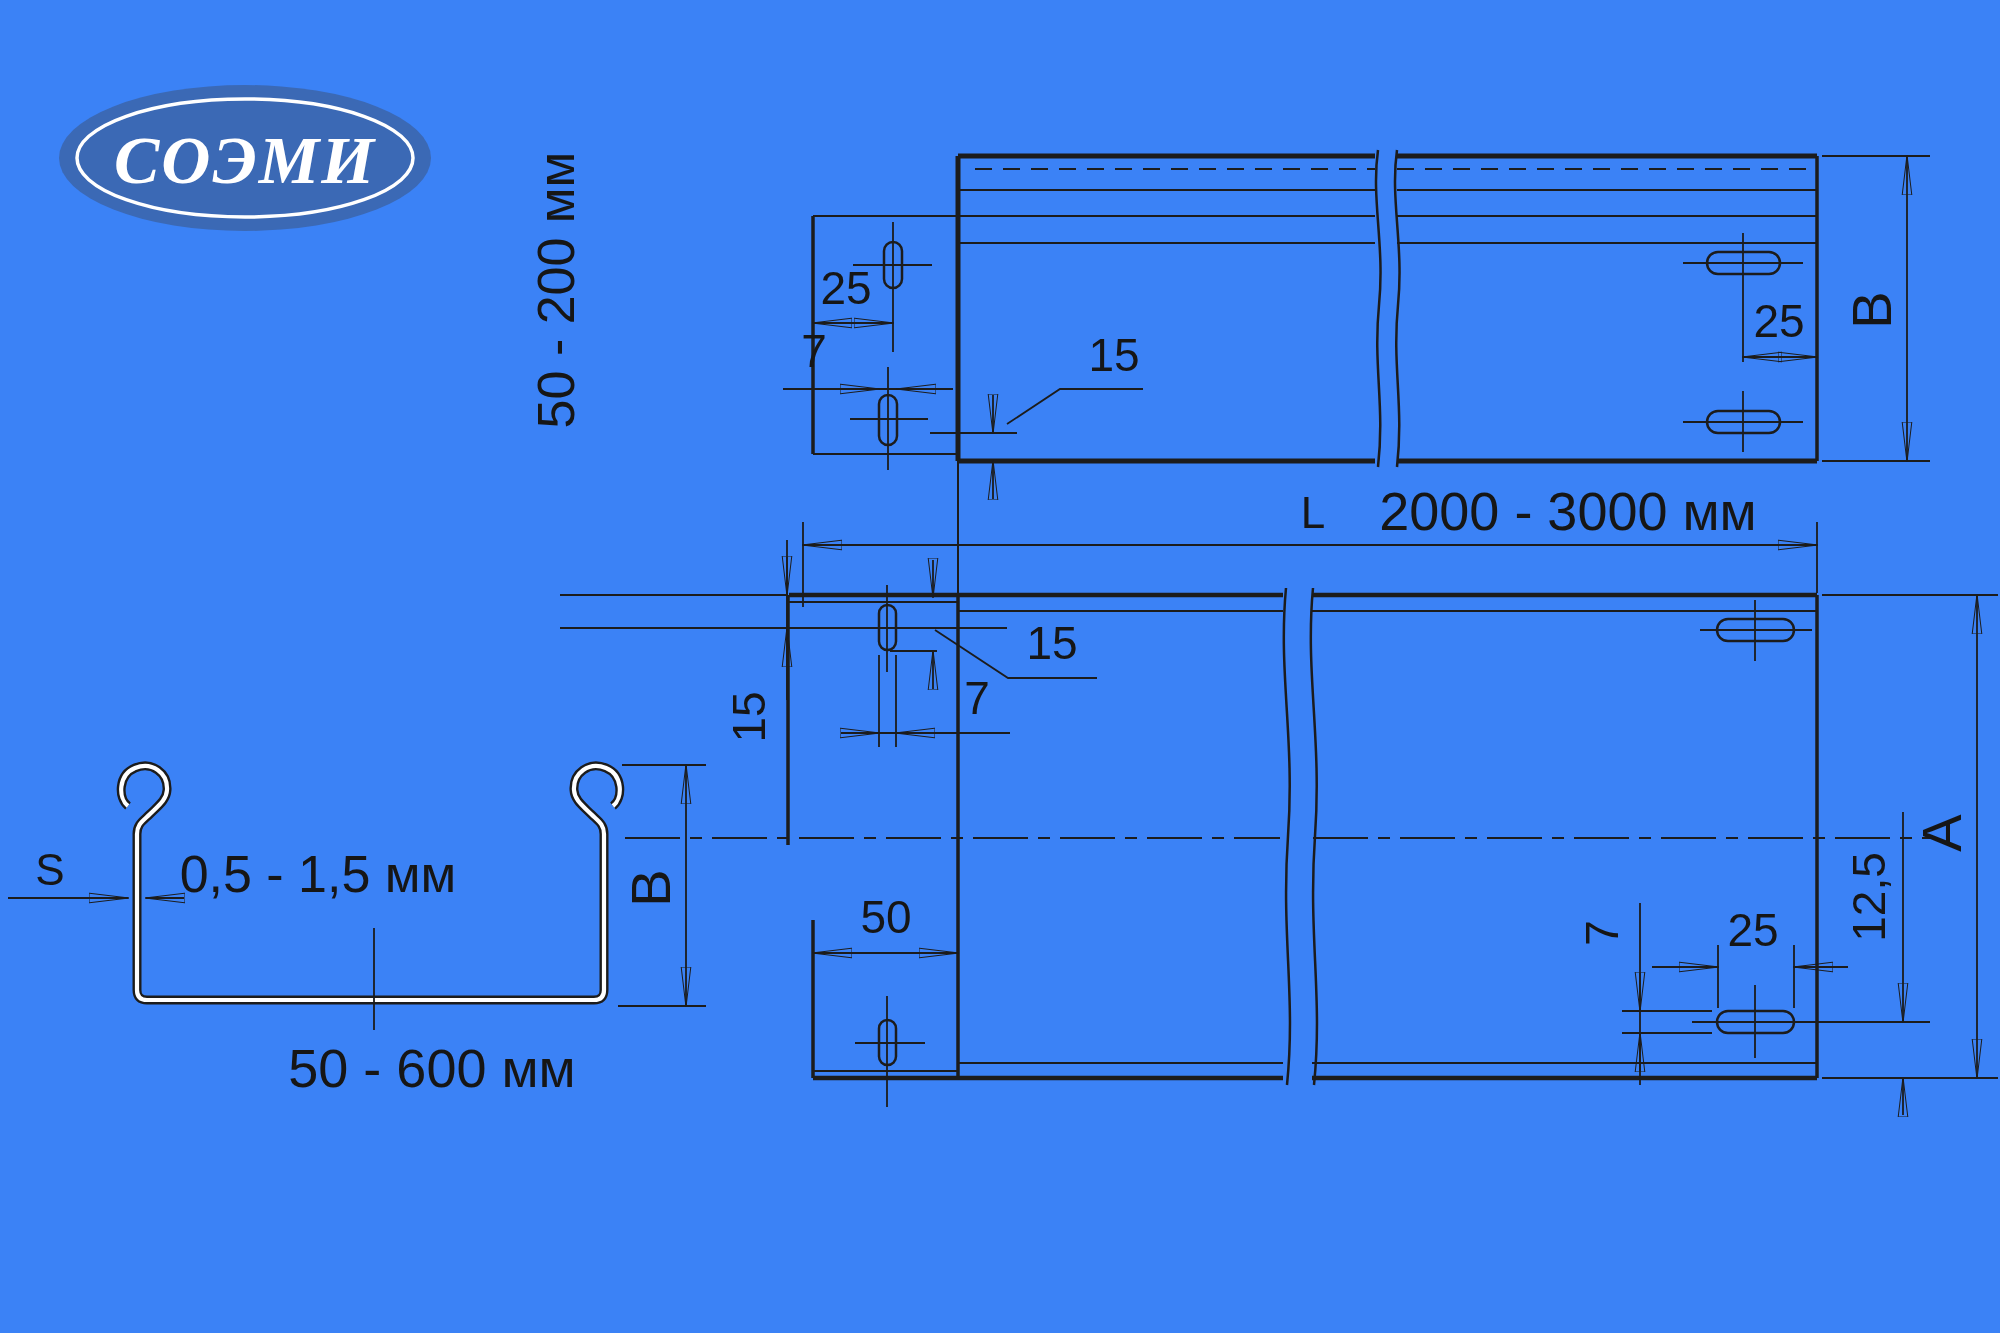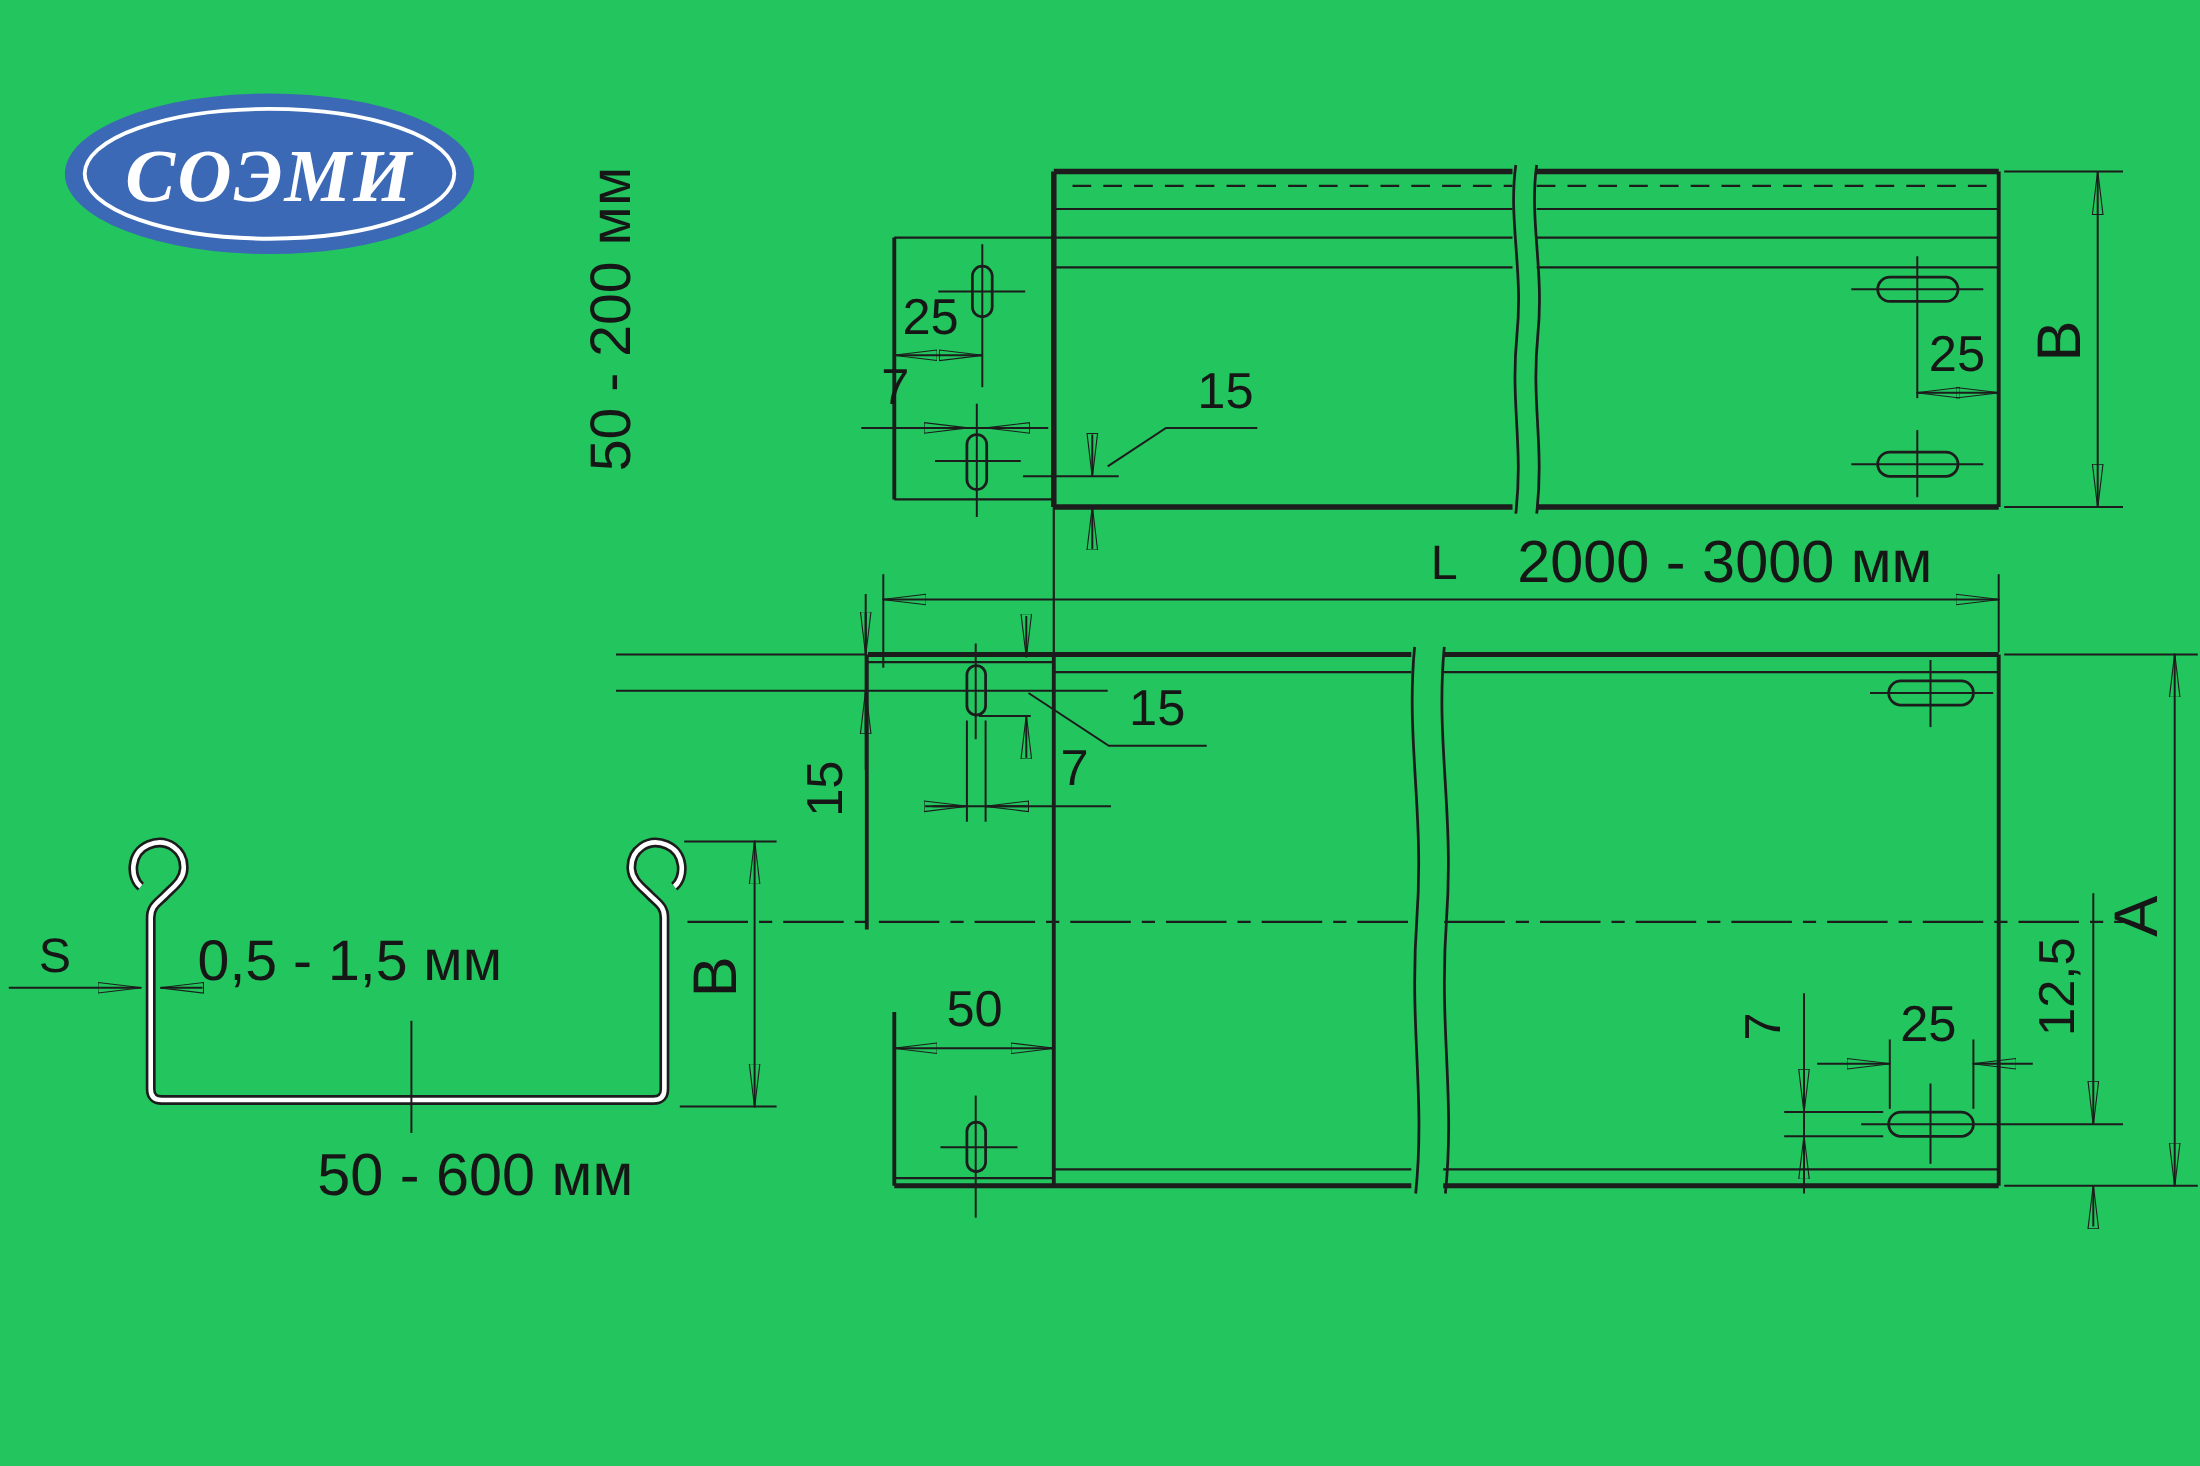--- a/index.html
+++ b/index.html
@@ -1,16 +1,16 @@
 <!DOCTYPE html>
 <html><head>
 <meta charset="utf-8">
 <style>
   html,body{margin:0;padding:0;background:#ffffff;}
-  .stage{position:relative;width:2000px;height:1333px;background:#22c55e;overflow:hidden;}
+  .stage{position:relative;width:2000px;height:1333px;background:#3b82f6;overflow:hidden;}
   svg{position:absolute;left:0;top:0;}
   .t{font-family:"Liberation Sans","DejaVu Sans",sans-serif;fill:#161616;}
   .logo-t{font-family:"Liberation Serif","DejaVu Serif",serif;font-style:italic;font-weight:bold;fill:#ffffff;letter-spacing:2px;}
   line,path,rect,polyline{stroke:#1c1c1c;fill:none;stroke-linecap:butt;}
   .lw5{stroke-width:5;}
   .lw45{stroke-width:4.5;}
   .lw35{stroke-width:3.5;}
   .lw25{stroke-width:2.5;}
   .lw2{stroke-width:2;}
   .dim{stroke-width:1.8;}

